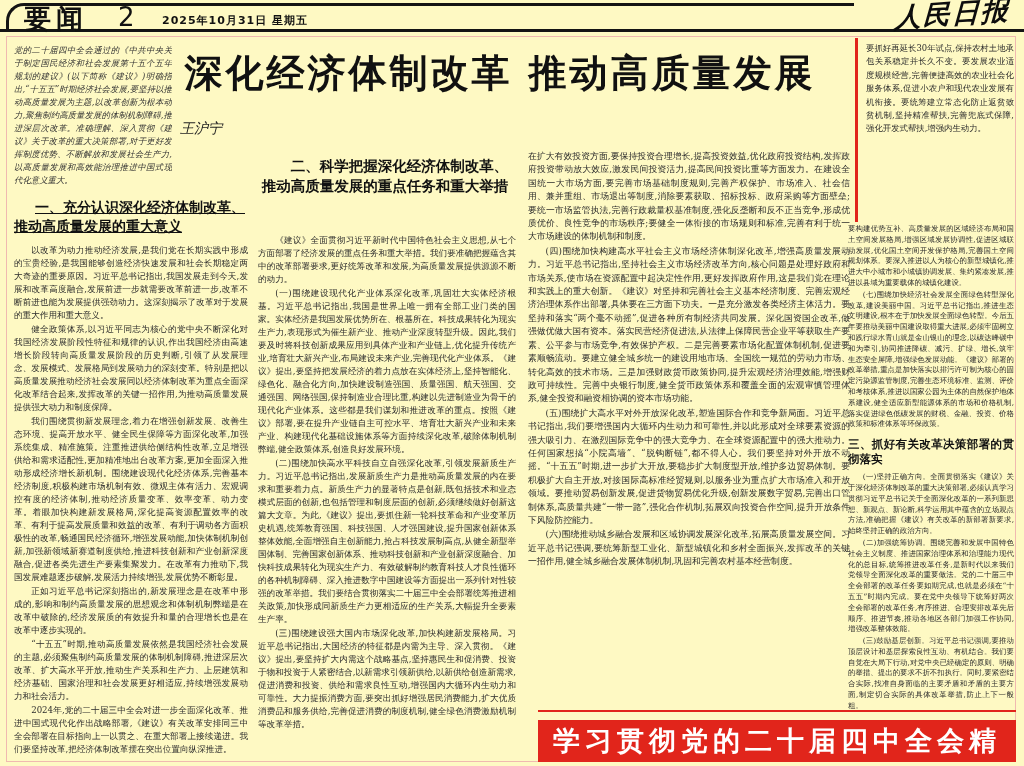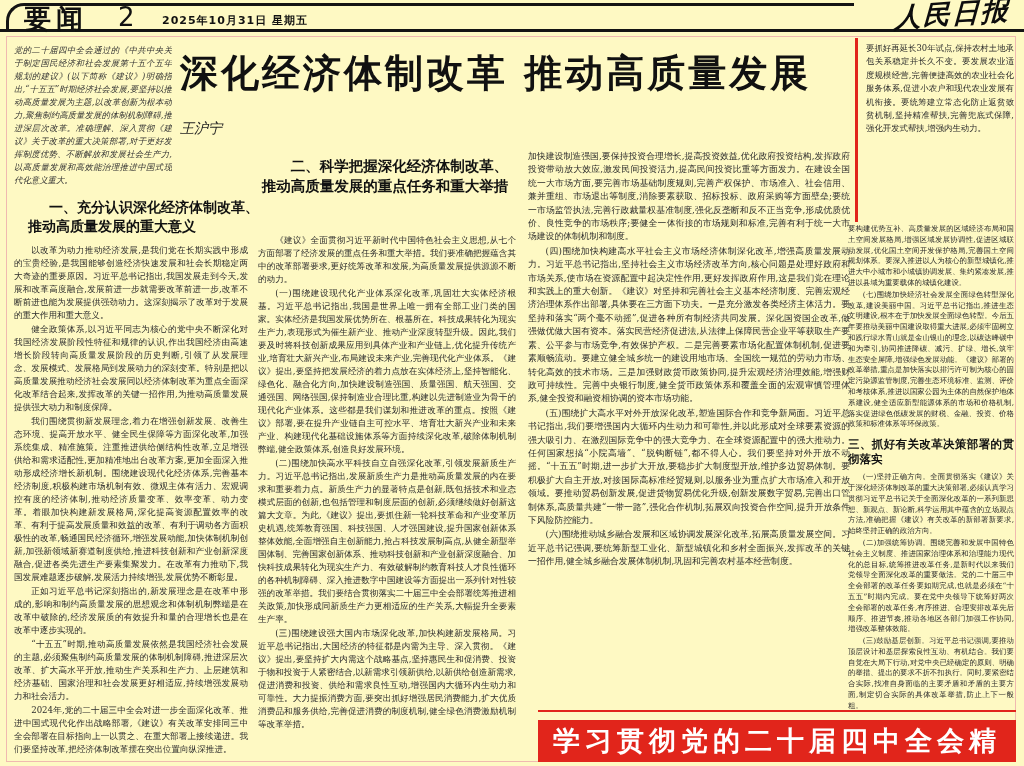--- a/index.html
+++ b/index.html
@@ -11,31 +11,31 @@
   .header-rule{position:absolute;left:0;top:29px;width:1024px;height:3px;background:#141414;}
   .section-label{position:absolute;left:24px;top:1px;font:bold 27px "DejaVu Sans",sans-serif;letter-spacing:5px;color:#111;}
   .page-num{position:absolute;left:118px;top:2px;font:26px "DejaVu Sans",sans-serif;color:#111;}
   .header-date{position:absolute;left:162px;top:13px;font:bold 11px "DejaVu Sans",sans-serif;letter-spacing:1px;color:#111;}
   .masthead-logo{position:absolute;right:14px;top:-4px;font:bold italic 27px "DejaVu Serif",serif;
                  transform:rotate(-4deg) skewX(-6deg);letter-spacing:2px;color:#0d0d0d;}
   
   .frame{position:absolute;left:6px;top:36px;width:1010px;height:726px;border:1px solid #f0b9b0;box-sizing:border-box;}
   .divider-red{position:absolute;left:855px;top:38px;width:3px;height:184px;background:#e1251b;}
   
-  .headline{position:absolute;left:180px;top:48px;width:672px;text-align:left;
+  .headline{position:absolute;left:164px;top:48px;width:672px;text-align:center;
             font:bold 38px "DejaVu Sans",sans-serif;letter-spacing:3px;color:#111;}
   .author{position:absolute;left:180px;top:120px;width:672px;
           font:italic 14px "DejaVu Serif",serif;color:#222;}
   
   .col{position:absolute;text-align:justify;overflow:hidden;color:#2b2b2b;}
   .col p{margin:0 0 1px 0;text-indent:2em;}
   .col p.cont{text-indent:0;}
   .intro{left:14px;top:44px;width:158px;height:154px;font:italic 8.4px/13px "DejaVu Serif",serif;color:#333;}
-  .h1{position:absolute;left:28px;top:198px;width:234px;font:bold 14px/19px "DejaVu Sans",sans-serif;
-      color:#111;text-indent:1.5em;}
+  .h1{position:absolute;left:14px;top:198px;width:234px;font:bold 14px/19px "DejaVu Sans",sans-serif;
+      color:#111;text-indent:1.5em;text-decoration:underline;}
   .col-left{left:14px;top:244px;width:234px;height:514px;font:8.6px/13px "DejaVu Serif",serif;}
   .h2{position:absolute;left:258px;top:156px;width:254px;font:bold 14.5px/20px "DejaVu Sans",sans-serif;
       color:#111;text-indent:2em;text-align:center;}
   .col-mid{left:258px;top:234px;width:258px;height:524px;font:8.6px/13px "DejaVu Serif",serif;}
   .col-3{left:528px;top:150px;width:322px;height:560px;font:8.8px/13.4px "DejaVu Serif",serif;}
   .col-right-top{left:866px;top:42px;width:148px;height:178px;font:8.4px/13.4px "DejaVu Serif",serif;}
   .col-right{left:848px;top:224px;width:166px;height:486px;font:7.4px/10.8px "DejaVu Serif",serif;}
   .h3{font:bold 11.5px/15px "DejaVu Sans",sans-serif;color:#111;margin:7px 0 5px 0;text-indent:0;}
   
   .banner-rule{position:absolute;left:538px;top:710px;width:478px;height:2px;background:#e1251b;}
@@ -76,21 +76,21 @@
 
   <div class="h2">二、科学把握深化经济体制改革、推动高质量发展的重点任务和重大举措</div>
   <div class="col col-mid">
     <p>《建议》全面贯彻习近平新时代中国特色社会主义思想,从七个方面部署了经济发展的重点任务和重大举措。我们要准确把握蕴含其中的改革部署要求,更好统筹改革和发展,为高质量发展提供源源不断的动力。</p>
     <p>(一)围绕建设现代化产业体系深化改革,巩固壮大实体经济根基。习近平总书记指出,我国是世界上唯一拥有全部工业门类的国家。实体经济是我国发展优势所在、根基所在。科技成果转化为现实生产力,表现形式为催生新产业、推动产业深度转型升级。因此,我们要及时将科技创新成果应用到具体产业和产业链上,优化提升传统产业,培育壮大新兴产业,布局建设未来产业,完善现代化产业体系。《建议》提出,要坚持把发展经济的着力点放在实体经济上,坚持智能化、绿色化、融合化方向,加快建设制造强国、质量强国、航天强国、交通强国、网络强国,保持制造业合理比重,构建以先进制造业为骨干的现代化产业体系。这些都是我们谋划和推进改革的重点。按照《建议》部署,要在提升产业链自主可控水平、培育壮大新兴产业和未来产业、构建现代化基础设施体系等方面持续深化改革,破除体制机制弊端,健全政策体系,创造良好发展环境。</p>
     <p>(二)围绕加快高水平科技自立自强深化改革,引领发展新质生产力。习近平总书记指出,发展新质生产力是推动高质量发展的内在要求和重要着力点。新质生产力的显著特点是创新,既包括技术和业态模式层面的创新,也包括管理和制度层面的创新,必须继续做好创新这篇大文章。为此,《建议》提出,要抓住新一轮科技革命和产业变革历史机遇,统筹教育强国、科技强国、人才强国建设,提升国家创新体系整体效能,全面增强自主创新能力,抢占科技发展制高点,从健全新型举国体制、完善国家创新体系、推动科技创新和产业创新深度融合、加快科技成果转化为现实生产力、有效破解制约教育科技人才良性循环的各种机制障碍、深入推进数字中国建设等方面提出一系列针对性较强的改革举措。我们要结合贯彻落实二十届三中全会部署统筹推进相关政策,加快形成同新质生产力更相适应的生产关系,大幅提升全要素生产率。</p>
     <p>(三)围绕建设强大国内市场深化改革,加快构建新发展格局。习近平总书记指出,大国经济的特征都是内需为主导、深入贯彻。《建议》提出,要坚持扩大内需这个战略基点,坚持惠民生和促消费、投资于物和投资于人紧密结合,以新需求引领新供给,以新供给创造新需求,促进消费和投资、供给和需求良性互动,增强国内大循环内生动力和可靠性。大力提振消费方面,要突出抓好增强居民消费能力,扩大优质消费品和服务供给,完善促进消费的制度机制,健全绿色消费激励机制等改革举措。</p>
   </div>
 
   <div class="col col-3">
-    <p class="cont">加快建设制造强国,要保持投资合理增长,提高投资效益,优化政府投资结构,发挥政府投资带动放大效应,激发民间投资活力,提高民间投资比重等方面发力。在建设全国统一大市场方面,要完善市场基础制度规则,完善产权保护、市场准入、社会信用、兼并重组、市场退出等制度,消除要素获取、招标投标、政府采购等方面壁垒;要统一市场监管执法,完善行政裁量权基准制度,强化反垄断和反不正当竞争,形成优质优价、良性竞争的市场秩序;要健全一体衔接的市场规则和标准,完善有利于统一大市场建设的体制机制和制度。</p>
+    <p class="cont">在扩大有效投资方面,要保持投资合理增长,提高投资效益,优化政府投资结构,发挥政府投资带动放大效应,激发民间投资活力,提高民间投资比重等方面发力。在建设全国统一大市场方面,要完善市场基础制度规则,完善产权保护、市场准入、社会信用、兼并重组、市场退出等制度,消除要素获取、招标投标、政府采购等方面壁垒;要统一市场监管执法,完善行政裁量权基准制度,强化反垄断和反不正当竞争,形成优质优价、良性竞争的市场秩序;要健全一体衔接的市场规则和标准,完善有利于统一大市场建设的体制机制和制度。</p>
     <p>(四)围绕加快构建高水平社会主义市场经济体制深化改革,增强高质量发展动力。习近平总书记指出,坚持社会主义市场经济改革方向,核心问题是处理好政府和市场关系,使市场在资源配置中起决定性作用,更好发挥政府作用,这是我们党在理论和实践上的重大创新。《建议》对坚持和完善社会主义基本经济制度、完善宏观经济治理体系作出部署,具体要在三方面下功夫。一是充分激发各类经济主体活力。要坚持和落实“两个毫不动摇”,促进各种所有制经济共同发展。深化国资国企改革,做强做优做大国有资本。落实民营经济促进法,从法律上保障民营企业平等获取生产要素、公平参与市场竞争,有效保护产权。二是完善要素市场化配置体制机制,促进要素顺畅流动。要建立健全城乡统一的建设用地市场、全国统一规范的劳动力市场、转化高效的技术市场。三是加强财政货币政策协同,提升宏观经济治理效能,增强财政可持续性。完善中央银行制度,健全货币政策体系和覆盖全面的宏观审慎管理体系,健全投资和融资相协调的资本市场功能。</p>
     <p>(五)围绕扩大高水平对外开放深化改革,塑造国际合作和竞争新局面。习近平总书记指出,我们要增强国内大循环内生动力和可靠性,并以此形成对全球要素资源的强大吸引力、在激烈国际竞争中的强大竞争力、在全球资源配置中的强大推动力。任何国家想搞“小院高墙”、“脱钩断链”,都不得人心。我们要坚持对外开放不动摇。“十五五”时期,进一步扩大开放,要稳步扩大制度型开放,维护多边贸易体制。要积极扩大自主开放,对接国际高标准经贸规则,以服务业为重点扩大市场准入和开放领域。要推动贸易创新发展,促进货物贸易优化升级,创新发展数字贸易,完善出口管制体系,高质量共建“一带一路”,强化合作机制,拓展双向投资合作空间,提升开放条件下风险防控能力。</p>
     <p>(六)围绕推动城乡融合发展和区域协调发展深化改革,拓展高质量发展空间。习近平总书记强调,要统筹新型工业化、新型城镇化和乡村全面振兴,发挥改革的关键一招作用,健全城乡融合发展体制机制,巩固和完善农村基本经营制度。</p>
   </div>
 
   <div class="col col-right-top">
     <p class="cont">要抓好再延长30年试点,保持农村土地承包关系稳定并长久不变。要发展农业适度规模经营,完善便捷高效的农业社会化服务体系,促进小农户和现代农业发展有机衔接。要统筹建立常态化防止返贫致贫机制,坚持精准帮扶,完善兜底式保障,强化开发式帮扶,增强内生动力。</p>
   </div>
 
   <div class="col col-right">

